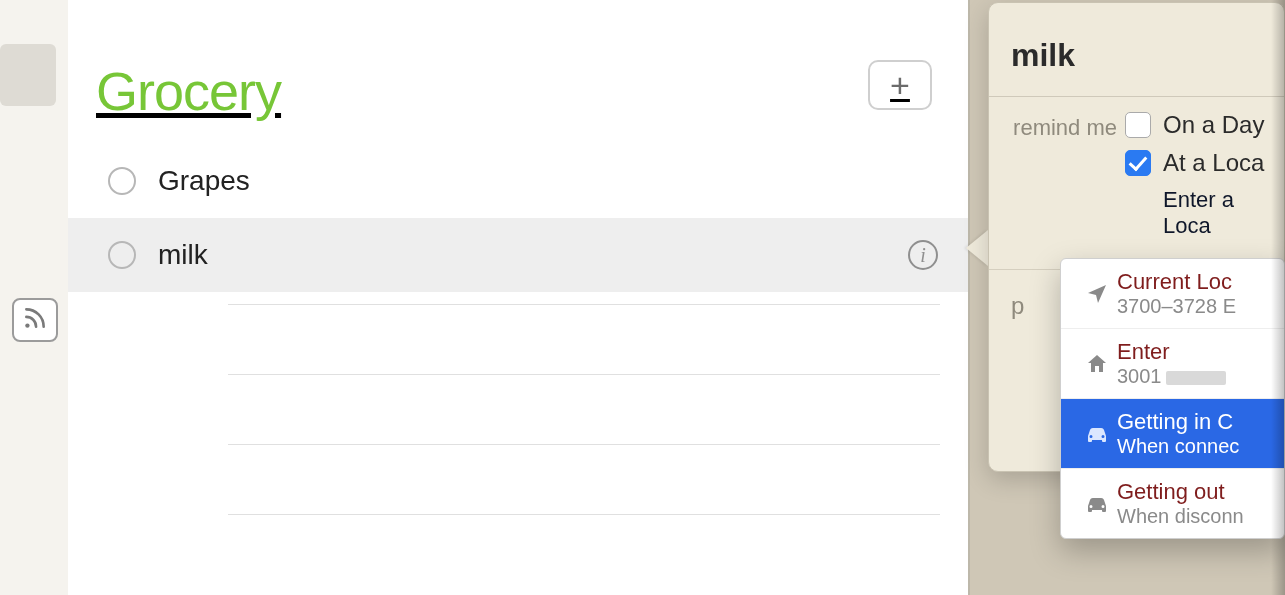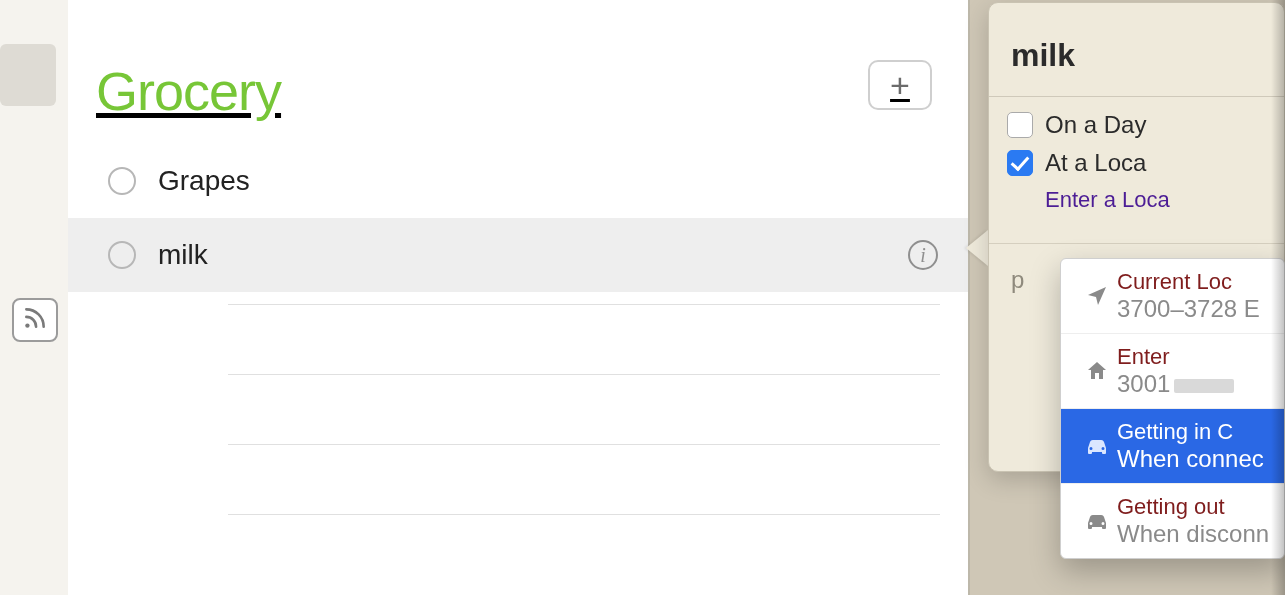--- a/index.html
+++ b/index.html
@@ -84,40 +84,40 @@
   .opt { display: flex; align-items: center; margin-bottom: 10px; font-size: 24px; color: #2b2b2b; white-space: nowrap; text-align: center; }
   .chk {
     width: 26px; height: 26px; border: 1.5px solid #aaa; border-radius: 5px;
     margin-right: 12px; position: relative; background: #fff;
   }
   .chk.checked { background: #2a7af2; border-color: #2a7af2; }
   .chk.checked::after {
     content: ""; position: absolute; left: 7px; top: 2px; width: 7px; height: 14px;
     border: solid #fff; border-width: 0 3px 3px 0; transform: rotate(42deg);
   }
-  .loc-placeholder { color: #4c1d95; font-size: 22px; margin-left: 38px; margin-top: 2px; }
+  .loc-placeholder { color: #0f172a; font-size: 22px; margin-left: 38px; margin-top: 2px; }
   .pop-sep2 { height: 1px; background: #d5cfbf; margin: 24px 0 0 0; }
   .prio-lbl { color: #8f8a7d; font-size: 24px; padding: 22px 0 0 22px; }
 
   
   .dropdown {
     position: absolute; left: 1060px; top: 258px; width: 225px;
     background: #fff; border: 1px solid #cfcfcf; border-radius: 6px;
     box-shadow: 0 12px 30px rgba(0,0,0,.25);
     overflow: hidden;
   }
   .dd-item { display: flex; align-items: center; padding: 10px 12px 10px 16px; }
   .dd-item + .dd-item { border-top: 1px solid #eee; }
   .dd-item.sel { background: #2a68e5; justify-content: center; }
   .dd-item.sel .dd-title, .dd-item.sel .dd-sub { color: #fff; }
   .dd-icon { width: 40px; display: flex; justify-content: center; color: #8a8a8a; }
   .dd-item.sel .dd-icon { color: #dbe7ff; }
   .dd-texts { flex: 1; overflow: hidden; }
   .dd-title { font-size: 22px; color: #7f1d1d; white-space: nowrap; }
-  .dd-sub { font-size: 24px; color: #8a8a8a; white-space: nowrap; }
+  .dd-sub { font-size: 20px; color: #8a8a8a; white-space: nowrap; }
   .redact { display:inline-block; width:60px; height:14px; background:#d9d9d9; vertical-align:middle; margin-left:4px; border-radius:2px;}
 
   
   .right-edge { position:absolute; right:0; top:0; width:14px; height:595px; background:linear-gradient(90deg, rgba(0,0,0,0) 0%, rgba(0,0,0,.25) 100%); }
 </style>
 </head>
 <body>
 
 <div class="left-strip">
   <div class="sel-row"></div>
@@ -161,20 +161,21 @@
   </div>
 </div>
 
 <div class="pop-arrow"></div>
 
 <div class="popover">
   <div class="pop-title">milk</div>
   <div class="pop-sep"></div>
 
   <div class="pop-row">
+    <div class="pop-lbl">remind me</div>
     <div class="pop-opts">
       <div class="opt">
         <span class="chk"></span>
         <span>On a Day</span>
       </div>
       <div class="opt">
         <span class="chk checked"></span>
         <span>At a Loca</span>
       </div>
       <div class="loc-placeholder">Enter a Loca</div>

